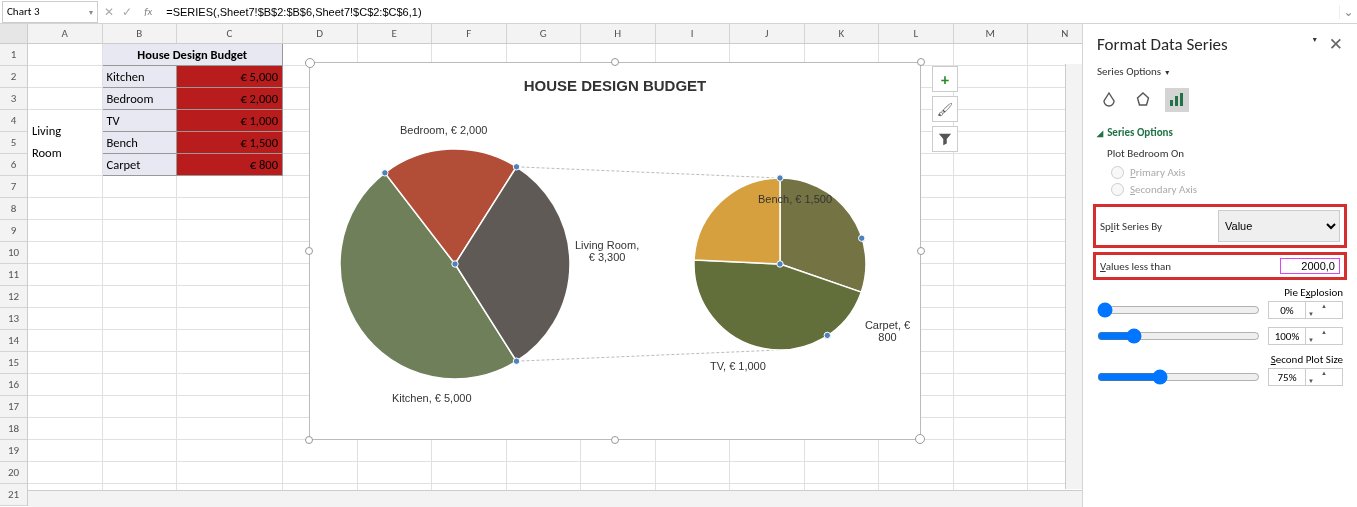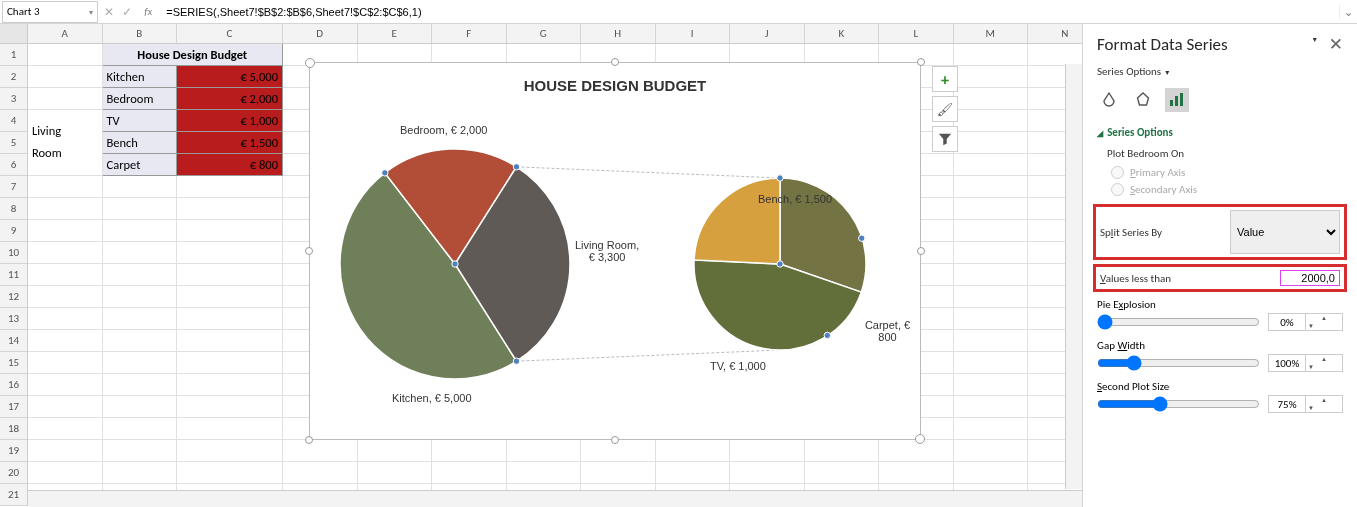--- a/index.html
+++ b/index.html
@@ -69,25 +69,25 @@
   .pane-icon { width: 24px; height: 24px; display: flex; align-items: center; justify-content: center; color: #555; font-size: 14px; cursor: pointer; }
   .pane-icon.active { background: #d4d4d4; }
   
   .pane-section-head { color: #217346; font-weight: 600; font-size: 11px; margin-bottom: 8px; display: flex; align-items: center; gap: 4px; cursor: pointer; }
   .pane-section-head::before { content: '◢'; font-size: 8px; transform: rotate(0deg); }
   .pane-field-label { font-size: 11px; color: #333; margin-bottom: 6px; display: block; }
   .pane-radio { display: flex; align-items: center; gap: 6px; font-size: 11px; color: #aaa; margin-left: 14px; margin-bottom: 4px; }
   .pane-radio input { margin: 0; }
   
   .highlight-box { border: 3px solid #d62e2e; padding: 3px 4px; margin: 4px -4px; display: flex; align-items: center; justify-content: space-between; gap: 8px; }
-  .pane-select { border: 1px solid #ccc; font-size: 11px; padding: 14px 2px; width: 110px; }
+  .pane-select { border: 1px solid #ccc; font-size: 11px; padding: 8px 2px; width: 122px; }
   .pane-num { border: 1px solid #d946ef; font-size: 11px; padding: 1px 4px; width: 60px; text-align: right; }
   .underline-key { text-decoration: underline; }
   
-  .pane-plain-row { display: flex; align-items: center; justify-content: flex-start; margin: 6px 0 2px 0; font-size: 11px; }
+  .pane-plain-row { display: flex; align-items: center; justify-content: flex-end; margin: 6px 0 2px 0; font-size: 11px; }
   .slider-row { display: flex; align-items: center; gap: 8px; margin-bottom: 8px; }
   .slider { flex: 1; }
   .spinbox { display: flex; align-items: center; border: 1px solid #ccc; font-size: 11px; }
   .spinbox span:first-child { padding: 1px 5px; min-width: 36px; text-align: center; }
   .spinarrows { display: flex; flex-direction: column; font-size: 6px; border-left: 1px solid #ccc; }
   .spinarrows span { padding: 0 2px; line-height: 7px; color: #555; cursor: pointer; }
   
   .task-arrow { color: #333; font-size: 8px; margin-left: 2px; }
   
   .grid-scroll { position: absolute; bottom: 0; left: 28px; right: 275px; height: 17px; background: #f3f3f3; border-top: 1px solid #ccc; display: flex; }
@@ -610,23 +610,20 @@
     <input type="range" min="0" max="100" value="0" class="slider" style="">
     <div class="spinbox">
         <span>0%</span>
         <div class="spinarrows">
           <span>▲</span>
           <span>▼</span>
         </div>
       </div>
   </div>
 
-  <div class="pane-plain-row">
-      <span>Gap <span class="underline-key">W</span>idth</span>
-    </div>
   <div class="slider-row">
     <input type="range" min="0" max="500" value="100" class="slider" style="">
     <div class="spinbox">
         <span>100%</span>
         <div class="spinarrows">
           <span>▲</span>
           <span>▼</span>
         </div>
       </div>
   </div>

